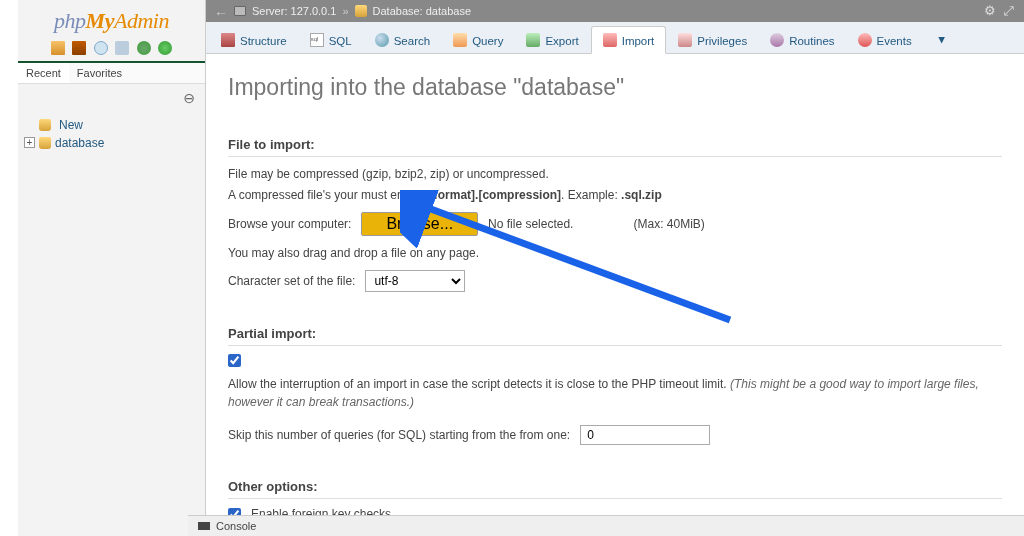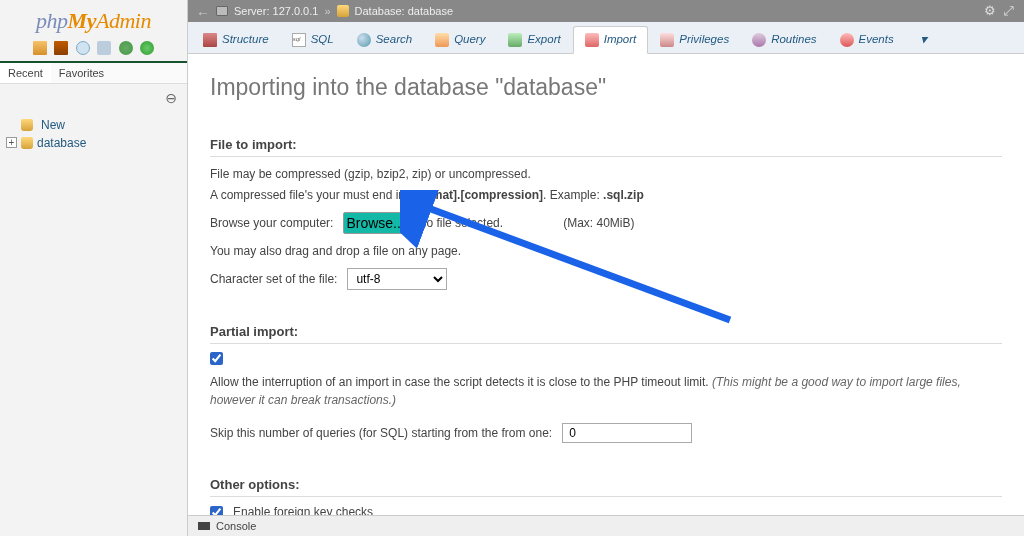--- a/index.html
+++ b/index.html
@@ -1,17 +1,17 @@
 <!DOCTYPE html>
 <html><head>
 <meta charset="utf-8">
 <style>
 * { box-sizing: border-box; margin: 0; padding: 0; }
 body { font-family: Arial, sans-serif; font-size: 12px; color: #444; width: 1024px; height: 536px; overflow: hidden; background: #fff; position: relative; }
-.layout { display: flex; height: 100%; }
+.layout { display: flex; height: 100%; margin-left: 18px; }
 .sidebar { width: 188px; background: #f3f3f3; border-right: 1px solid #ccc; display: flex; flex-direction: column; }
 .logo { text-align: center; padding: 8px 4px 4px; }
 .logo-text { font-family: Georgia, serif; font-size: 22px; font-style: italic; letter-spacing: -0.5px; }
 .logo-php { color: #7a8cb8; }
 .logo-my { color: #e68a00; font-weight: bold; }
 .logo-admin { color: #e68a00; }
 .icon-row { text-align: center; padding: 2px 0 6px; }
 .icon-row span { display: inline-block; width: 14px; height: 14px; margin: 0 2px; vertical-align: middle; }
 .icn-home { background: linear-gradient(#f7c26a,#d6902a); border-radius: 1px; }
 .icn-db { background: linear-gradient(#c05a00,#8b3e00); border-radius: 1px; }
@@ -30,21 +30,21 @@
 .tree-row .spark { color: #0a0; font-weight: bold; }
 .main { flex: 1; display: flex; flex-direction: column; overflow: hidden; }
 .topbar { background: #888; color: #eee; padding: 3px 8px; font-size: 11px; display: flex; align-items: center; gap: 6px; position: relative; }
 .topbar .arrow-l { color: #ccc; cursor: pointer; font-size: 14px; }
 .topbar .srv-icn { display:inline-block; width:12px; height:10px; background:#bbb; border:1px solid #666; border-radius:1px; vertical-align:middle; }
 .topbar .db-icn { display:inline-block; width:12px; height:12px; background: linear-gradient(#ffd87a,#d6a23a); border-radius:2px; vertical-align:middle; }
 .topbar a { color: #eee; text-decoration: none; }
 .topbar .sep { color: #ccc; }
 .topbar-right { position:absolute; right:10px; display:flex; gap:8px; font-size:13px; color:#ddd; }
 .navtabs { background: #ebf0f6; border-bottom: 1px solid #ccc; padding: 4px 6px 0 4px; display: flex; align-items: flex-end; gap: 1px; flex-wrap: nowrap; font-size: 11.5px; }
-.navtab { display: flex; align-items: flex-start; gap: 5px; padding: 6px 11px; color: #235a81; cursor: pointer; white-space: nowrap; border-radius: 3px 3px 0 0; font-style: italic; }
+.navtab { display: flex; align-items: flex-end; gap: 5px; padding: 6px 11px; color: #235a81; cursor: pointer; white-space: nowrap; border-radius: 3px 3px 0 0; }
 .navtab.active { background: #fff; border: 1px solid #ccc; border-bottom: 1px solid #fff; margin-bottom: -1px; }
 .navtab .ico { display: inline-block; width: 14px; height: 14px; }
 .ico-struct { background: linear-gradient(#d88,#a44); border-radius:1px; }
 .ico-sql { background: #fff; border:1px solid #aaa; position:relative; }
 .ico-sql:after { content:'sql'; position:absolute; font-size:6px; color:#666; left:0; top:2px; }
 .ico-search { background: radial-gradient(circle at 35% 35%, #cde, #59a); border-radius:50%; position:relative; }
 .ico-query { background: linear-gradient(#fda,#e95); border-radius:2px; }
 .ico-export { background: linear-gradient(#beb,#6a6); border-radius:2px; }
 .ico-import { background: linear-gradient(#fbb,#d66); border-radius:2px; }
 .ico-ops { background: linear-gradient(#ccc,#888); border-radius:50%; }
@@ -52,21 +52,21 @@
 .ico-routines { background: linear-gradient(#dcd,#a7a); border-radius:50%; }
 .ico-events { background: linear-gradient(#fbb,#d55); border-radius:50%; }
 .ico-more { font-weight:bold; color:#235a81; background:none; text-align:center; line-height:12px; }
 .content { padding: 14px 22px 80px; overflow: auto; height: 100%; }
 h1 { font-size: 23px; font-weight: normal; color: #777; margin: 6px 0 30px; }
 .section-title { font-size: 13px; font-weight: bold; color: #444; padding: 6px 0 4px; border-bottom: 1px solid #ddd; margin-bottom: 8px; }
 .content p { font-size: 12px; color: #444; line-height: 1.5; margin: 3px 0; }
 .content p .ital { font-style: italic; color: #666; }
 .row { display: flex; align-items: center; gap: 10px; margin: 8px 0; font-size:12px; }
 .row .lbl { width: auto; }
-.browse-btn { font-size: 14px; padding: 2px 2px; background: #14b8a6; border: 1px solid #999; border-radius: 2px; cursor: pointer; }
+.browse-btn { font-size: 16px; padding: 2px 24px; background: #eab308; border: 1px solid #999; border-radius: 2px; cursor: pointer; }
 .spacer { display: inline-block; width: 40px; }
 .select { font-size: 12px; padding: 2px 4px; width: 100px; border:1px solid #aaa; background:#fff; }
 .numinput { width: 130px; padding: 2px 6px; border: 1px solid #aaa; background: #fff; font-size:12px; }
 .chk { width: 13px; height: 13px; accent-color: #2b65c7; }
 .sect-gap { height: 20px; }
 .console-bar { position: absolute; left: 188px; bottom: 0; right: 0; background: #efefef; border-top: 1px solid #ccc; font-size: 11px; padding: 4px 10px; display:flex; align-items:center; gap:6px; }
 .console-bar .dash { display:inline-block; width:12px; height:3px; border-top: 4px solid #444; border-bottom: 4px solid #444; }
 .arrow-overlay { position: absolute; left: 400px; top: 190px; pointer-events: none; }
 </style>
 </head>

